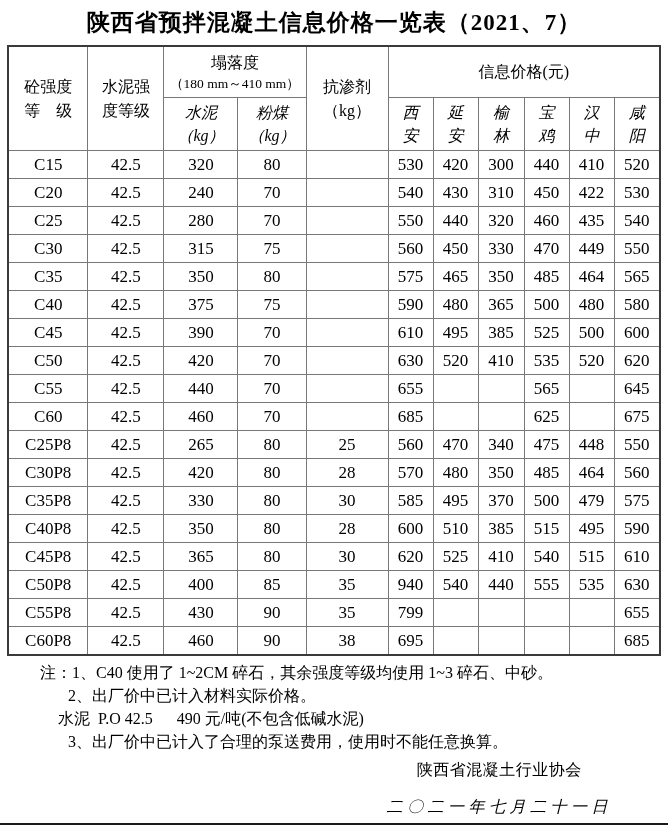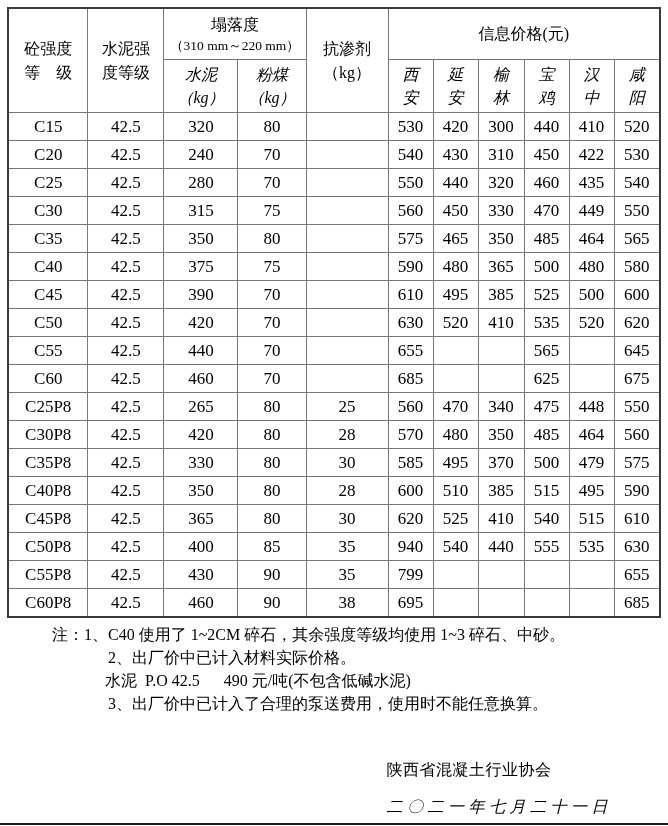--- a/index.html
+++ b/index.html
@@ -43,38 +43,39 @@
     overflow: hidden;
   }
   .price-table thead th { font-size: 16px; line-height: 1.45; }
   .price-table thead tr.hrow1 th { height: 50px; }
   .price-table thead tr.hrow2 th { height: 52px; font-style: italic; }
   .price-table tbody td { height: 27px; font-size: 17px; line-height: 27px; }
   .pre { white-space: pre-line; }
   .slump-range { font-size: 13.5px; letter-spacing: 0; }
   .notes { margin-top: 5px; font-size: 16px; }
   .note { white-space: pre; line-height: 23px; }
-  .note.n1 { padding-left: 52px; }
-  .note.n2, .note.n5 { padding-left: 108px; }
-  .note.n3, .note.n4 { padding-left: 105px; }
+  .note.n1 { padding-left: 40px; }
+  .note.n2, .note.n5 { padding-left: 68px; }
+  .note.n3, .note.n4 { padding-left: 58px; }
   .footer {
     position: absolute;
     right: 56px;
     bottom: 8px;
-    text-align: left;
+    text-align: center;
     font-size: 16px;
   }
   .footer .org { letter-spacing: 0.5px; }
   .footer .date { letter-spacing: 4.5px; margin-top: 16px; font-style: italic; }
 </style>
 </head>
 <body>
 
 <div class="page">
 
+  <h1 class="title">陕西省预拌混凝土信息价格一览表（2021、7）</h1>
 
   <table class="price-table">
     <colgroup>
       <col style="width:80px">
         <col style="width:76px">
         <col style="width:74px">
       <col style="width:68px">
         <col style="width:82px">
       <col style="width:45px">
         <col style="width:45px">
@@ -84,21 +85,21 @@
         <col style="width:46px">
     </colgroup>
     <thead>
       <tr class="hrow1">
         <th rowspan="2" class="pre">砼强度
 等　级</th>
         <th rowspan="2" class="pre">水泥强
 度等级</th>
         <th colspan="2">
           <div>塌落度</div>
-          <div class="slump-range">（310 mm～220 mm）</div>
+          <div class="slump-range">（180 mm～410 mm）</div>
         </th>
         <th rowspan="2" class="pre">抗渗剂
 （kg）</th>
         <th colspan="6">信息价格(元)</th>
       </tr>
       <tr class="hrow2">
         <th class="pre">水泥
 （kg）</th>
         <th class="pre">粉煤
 （kg）</th>

